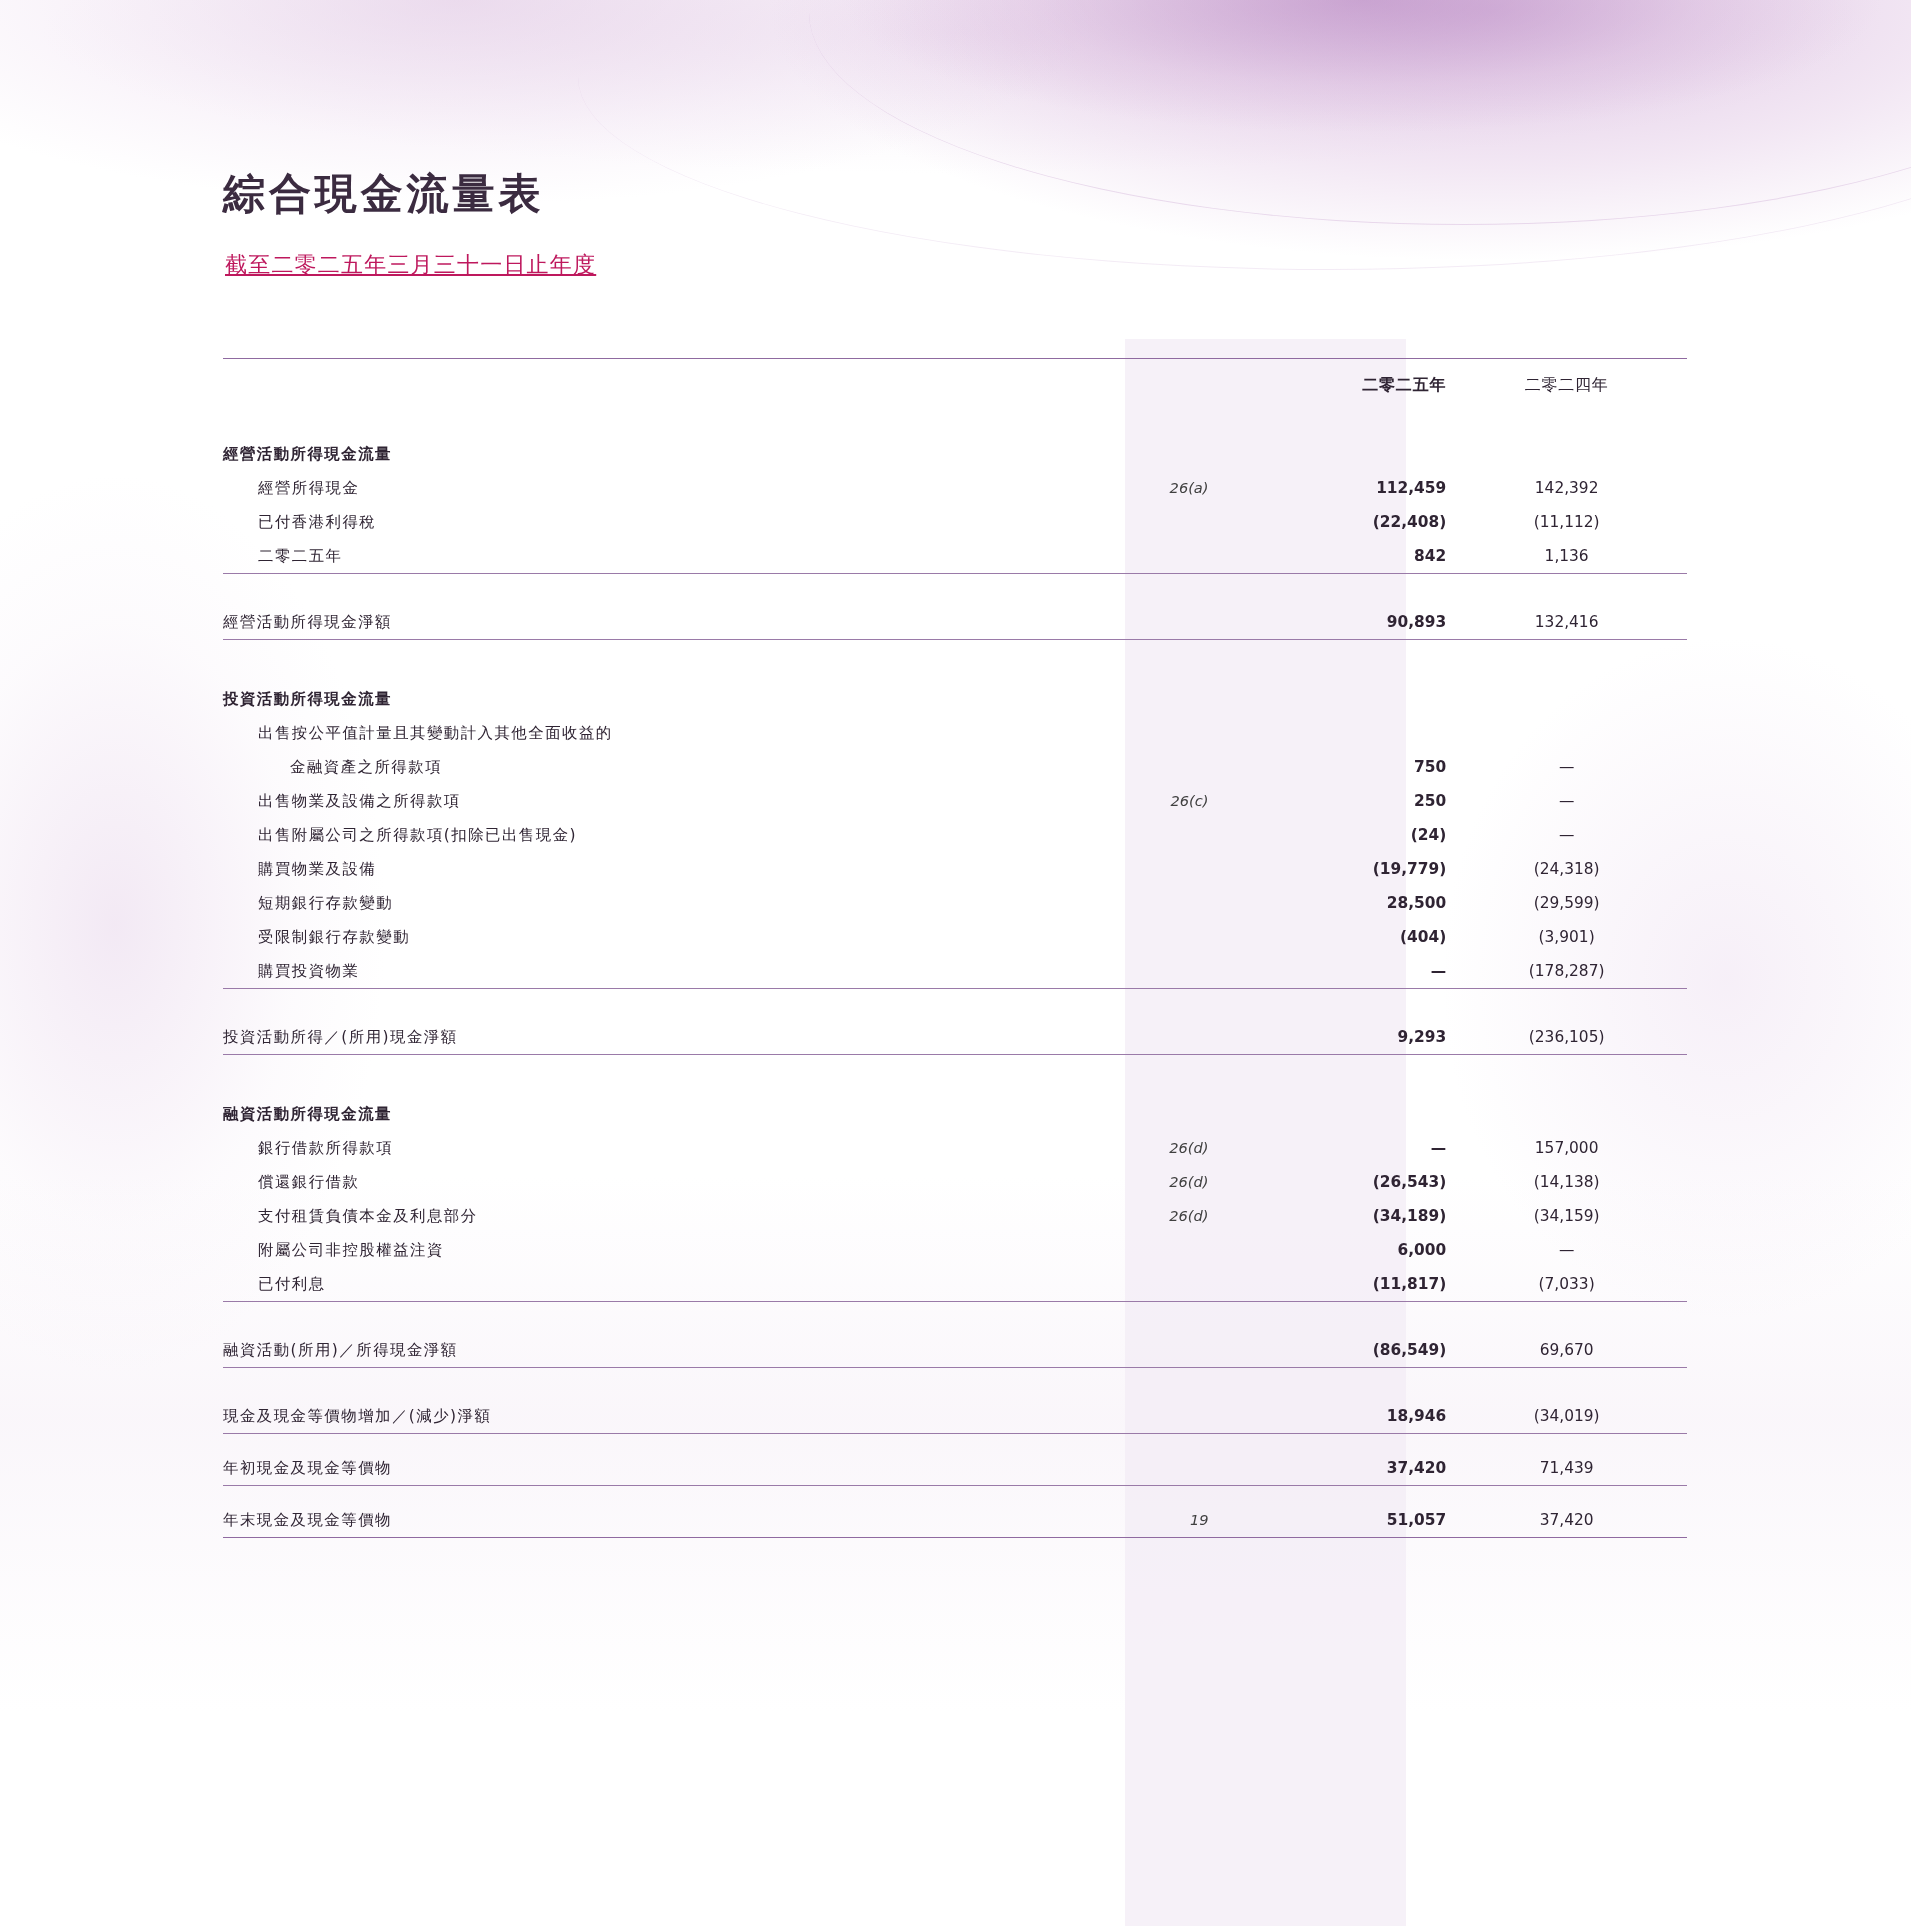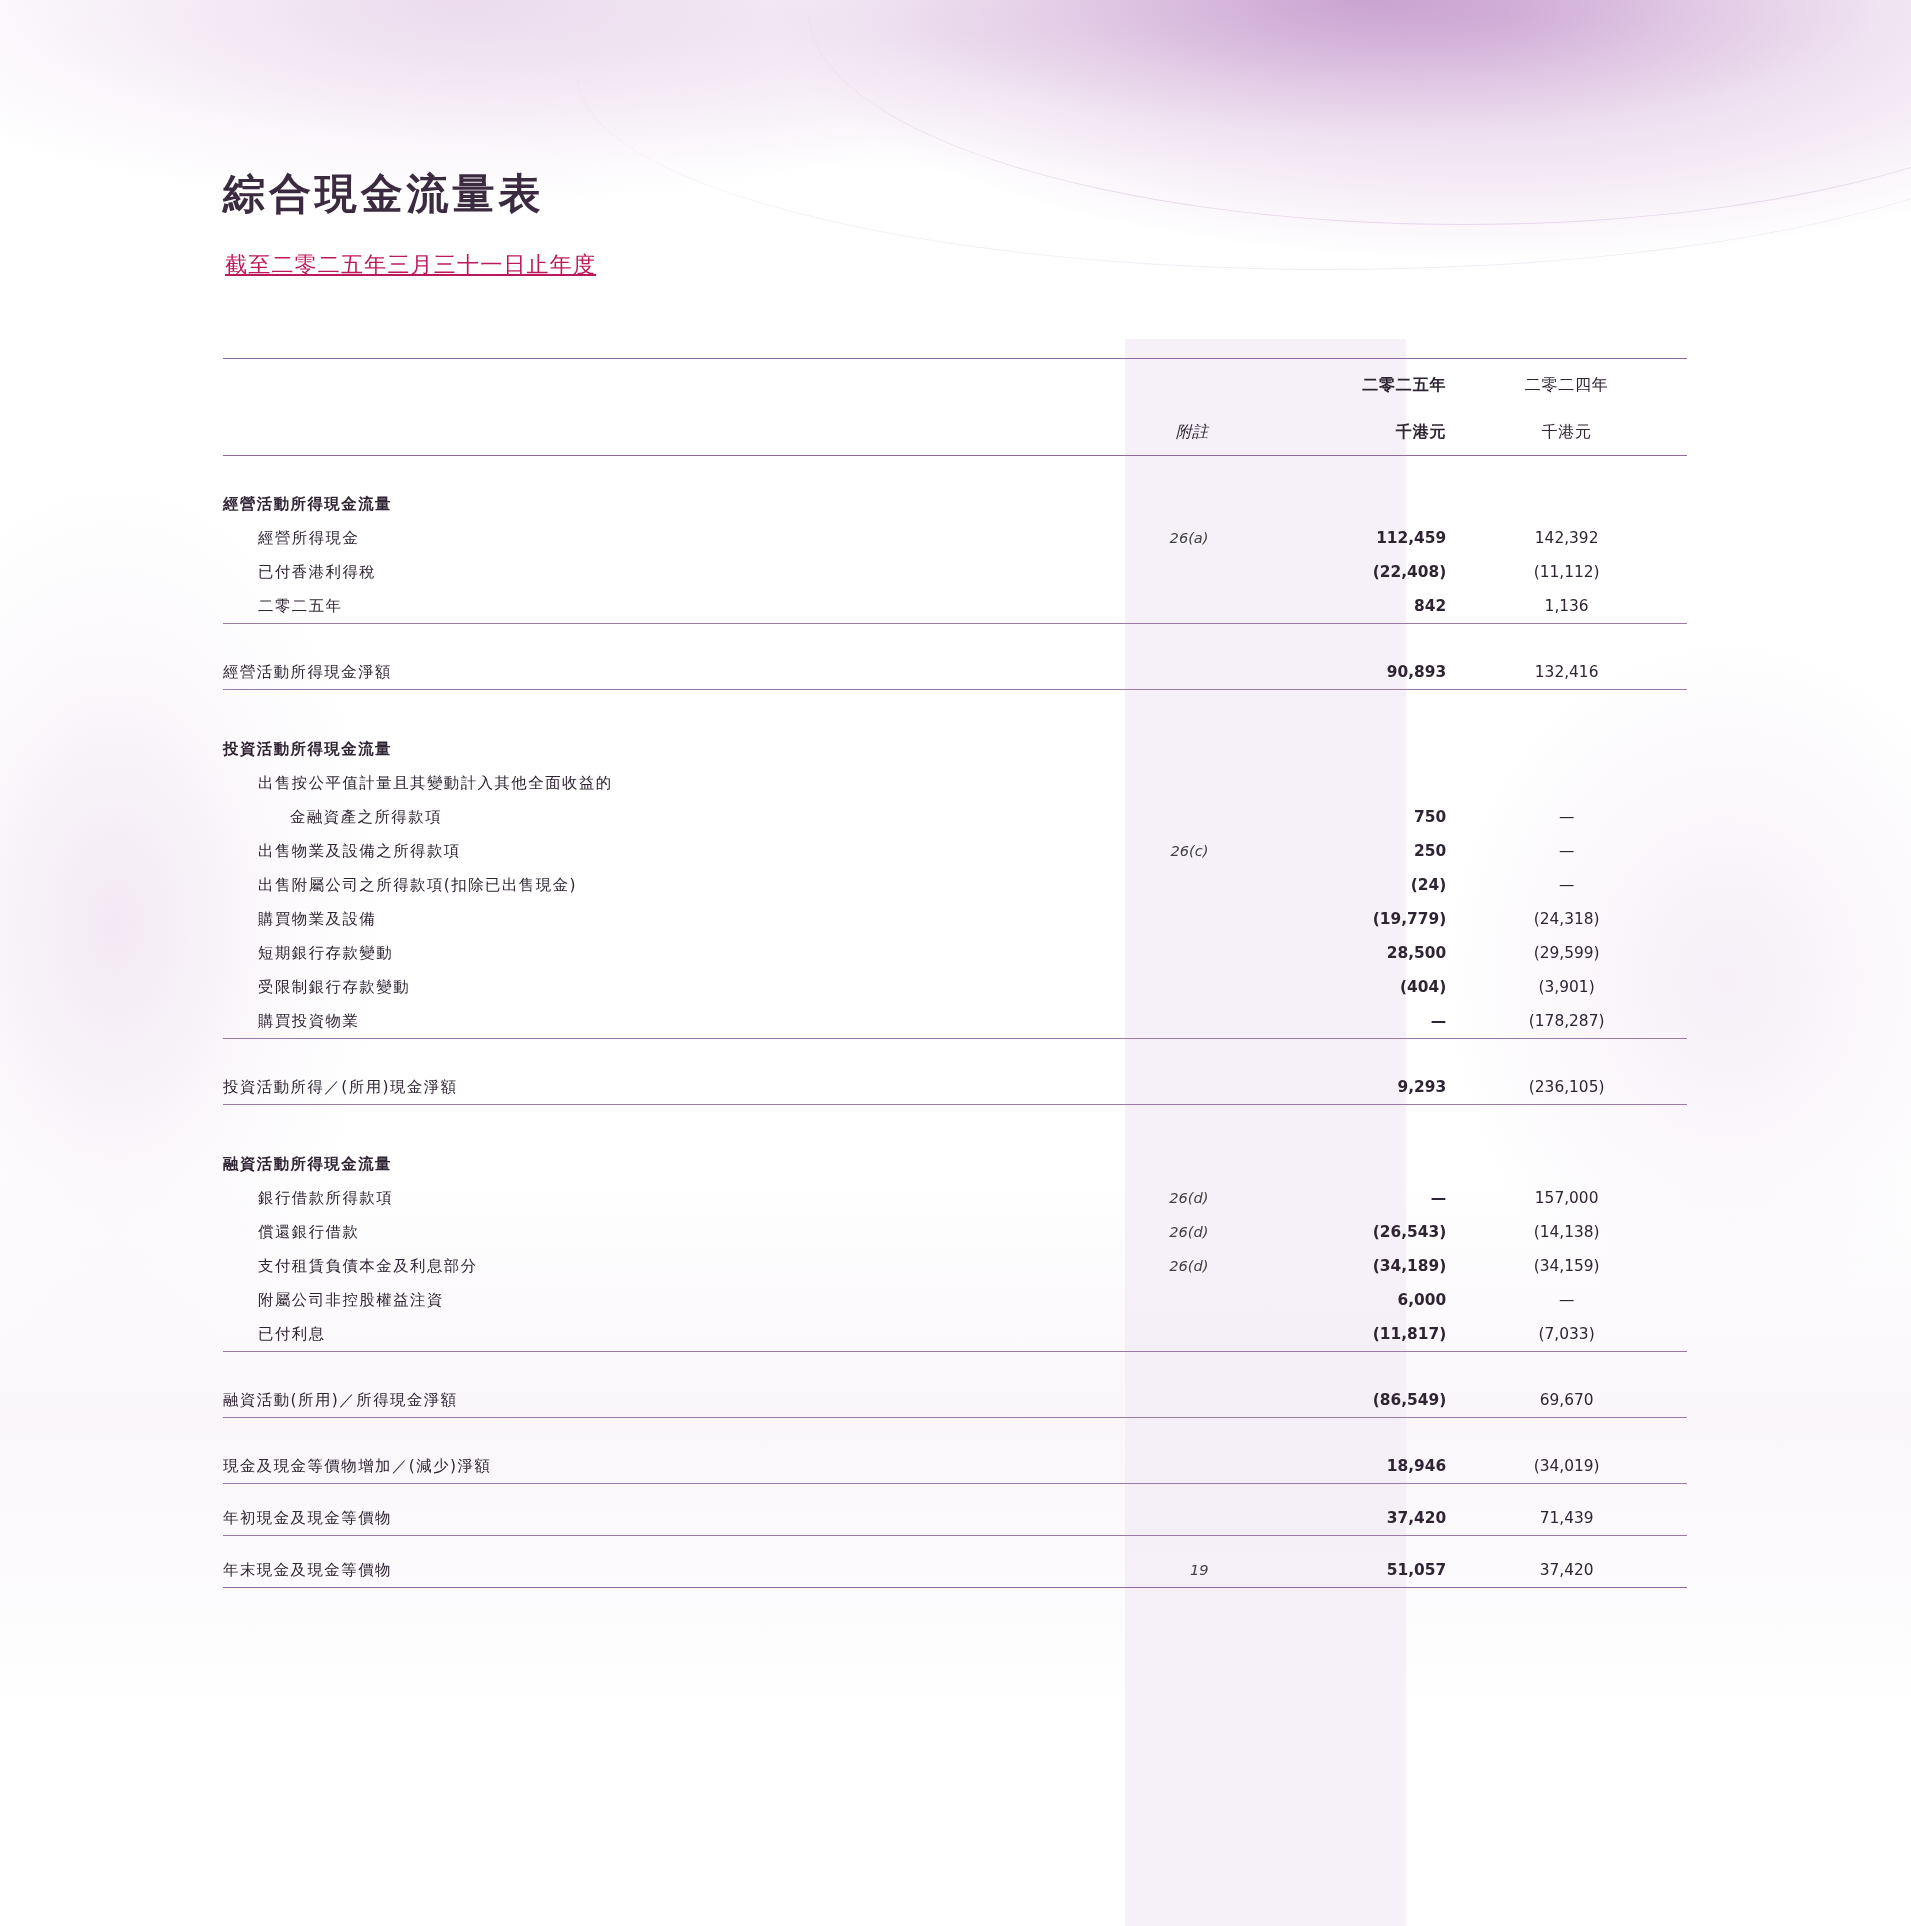--- a/index.html
+++ b/index.html
@@ -219,26 +219,20 @@
           <col class="c-y1">
           <col class="c-y2">
       </colgroup>
       <tbody>
         <tr class="hdr-year rule-top">
           <td class="c-label"></td>
           <td class="c-note"></td>
           <td class="c-y1">二零二五年</td>
           <td class="c-y2">二零二四年</td>
         </tr>
-        <tr class="hdr-unit rule-under-head">
-          <td class="c-label"></td>
-          <td class="c-note">附註</td>
-          <td class="c-y1">千港元</td>
-          <td class="c-y2">千港元</td>
-        </tr>
 
         <tr class="spacer-md">
             <td colspan="4"></td>
           </tr>
 
         <tr class="section">
           <td class="c-label">經營活動所得現金流量</td>
           <td class="c-note"></td>
             <td class="c-y1"></td>
             <td class="c-y2"></td>

